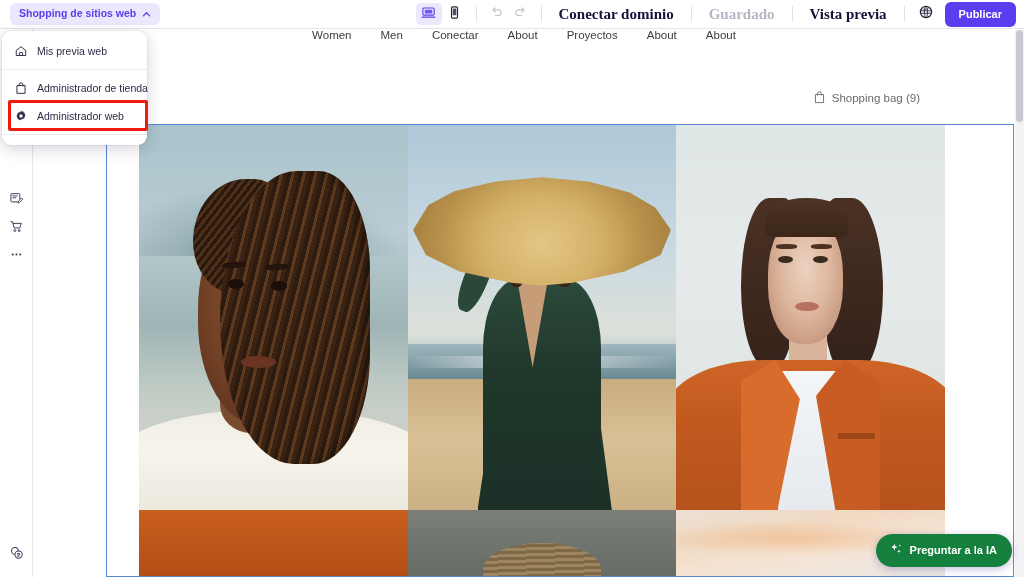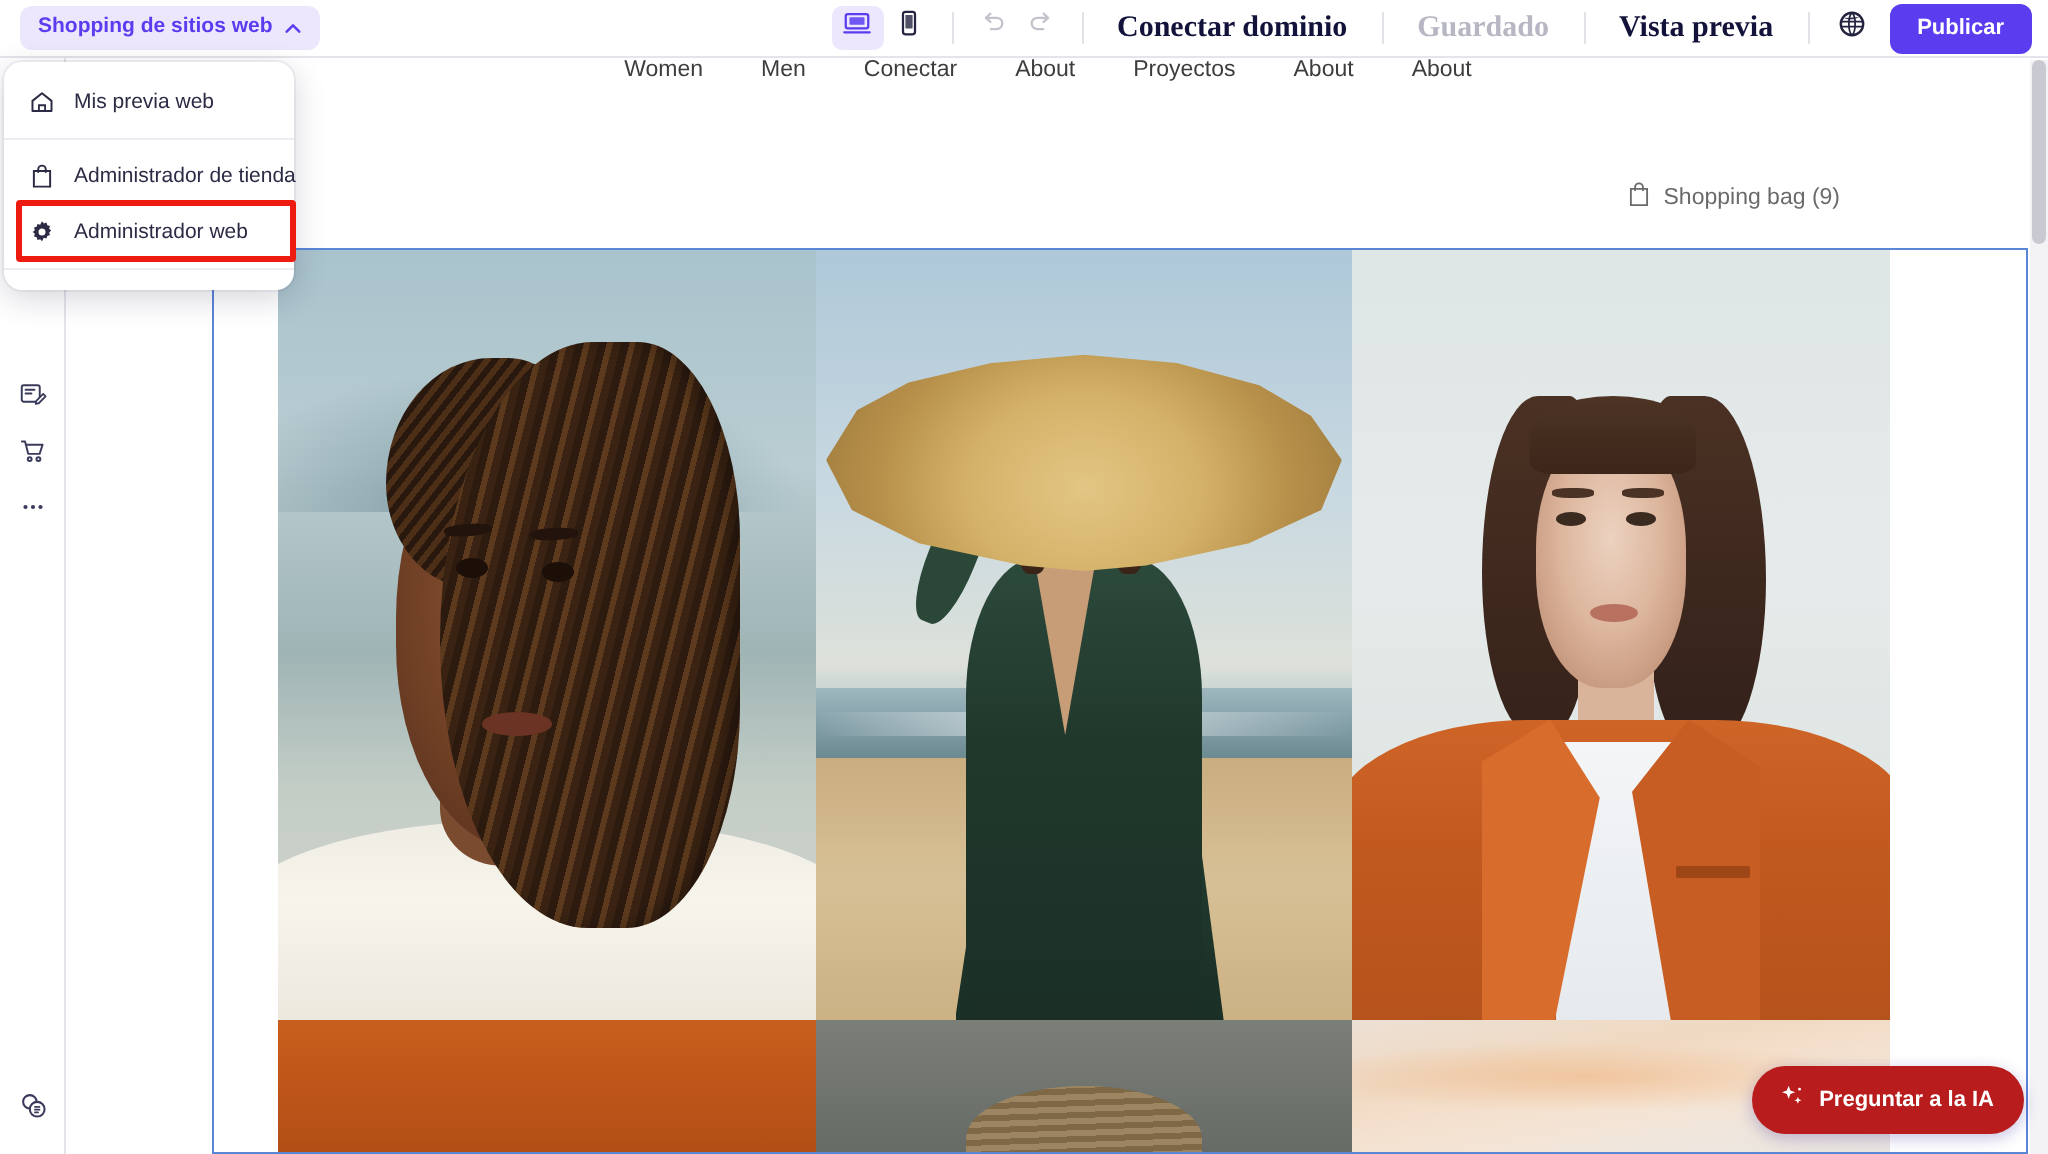--- a/index.html
+++ b/index.html
@@ -258,21 +258,21 @@
   .ph5 .hair5 { position:absolute; bottom:-30%; left:28%; width:44%; height:80%;
     background: repeating-linear-gradient(178deg,#9d8561 0px,#9d8561 3px,#7e6845 3px,#7e6845 6px);
     border-radius: 50% 50% 30% 30%; }
   .ph6 { background: linear-gradient(170deg,#ece0d4 0%,#f0d9c2 32%,#f5e3d2 58%,#efe6dd 80%,#e9e6e1 100%); }
   .ph6 .warm { position:absolute; top:18%; left:-10%; width:120%; height:50%;
     background: radial-gradient(60% 70% at 45% 50%, rgba(239,178,124,.55) 0%, rgba(239,178,124,0) 75%); }
 
   
   .ai-pill {
     position: absolute; right: 12px; bottom: 10px;
-    background: #b91c1c; color: #fff;
+    background: #15803d; color: #fff;
     border-radius: 999px;
     display: flex; align-items: center; gap: 7px;
     padding: 8px 15px 9px 13px;
     font-size: 11px; font-weight: bold;
     cursor: pointer;
     z-index: 55;
     box-shadow: 0 2px 8px rgba(50,30,150,.28);
     white-space: nowrap;
   }
 

